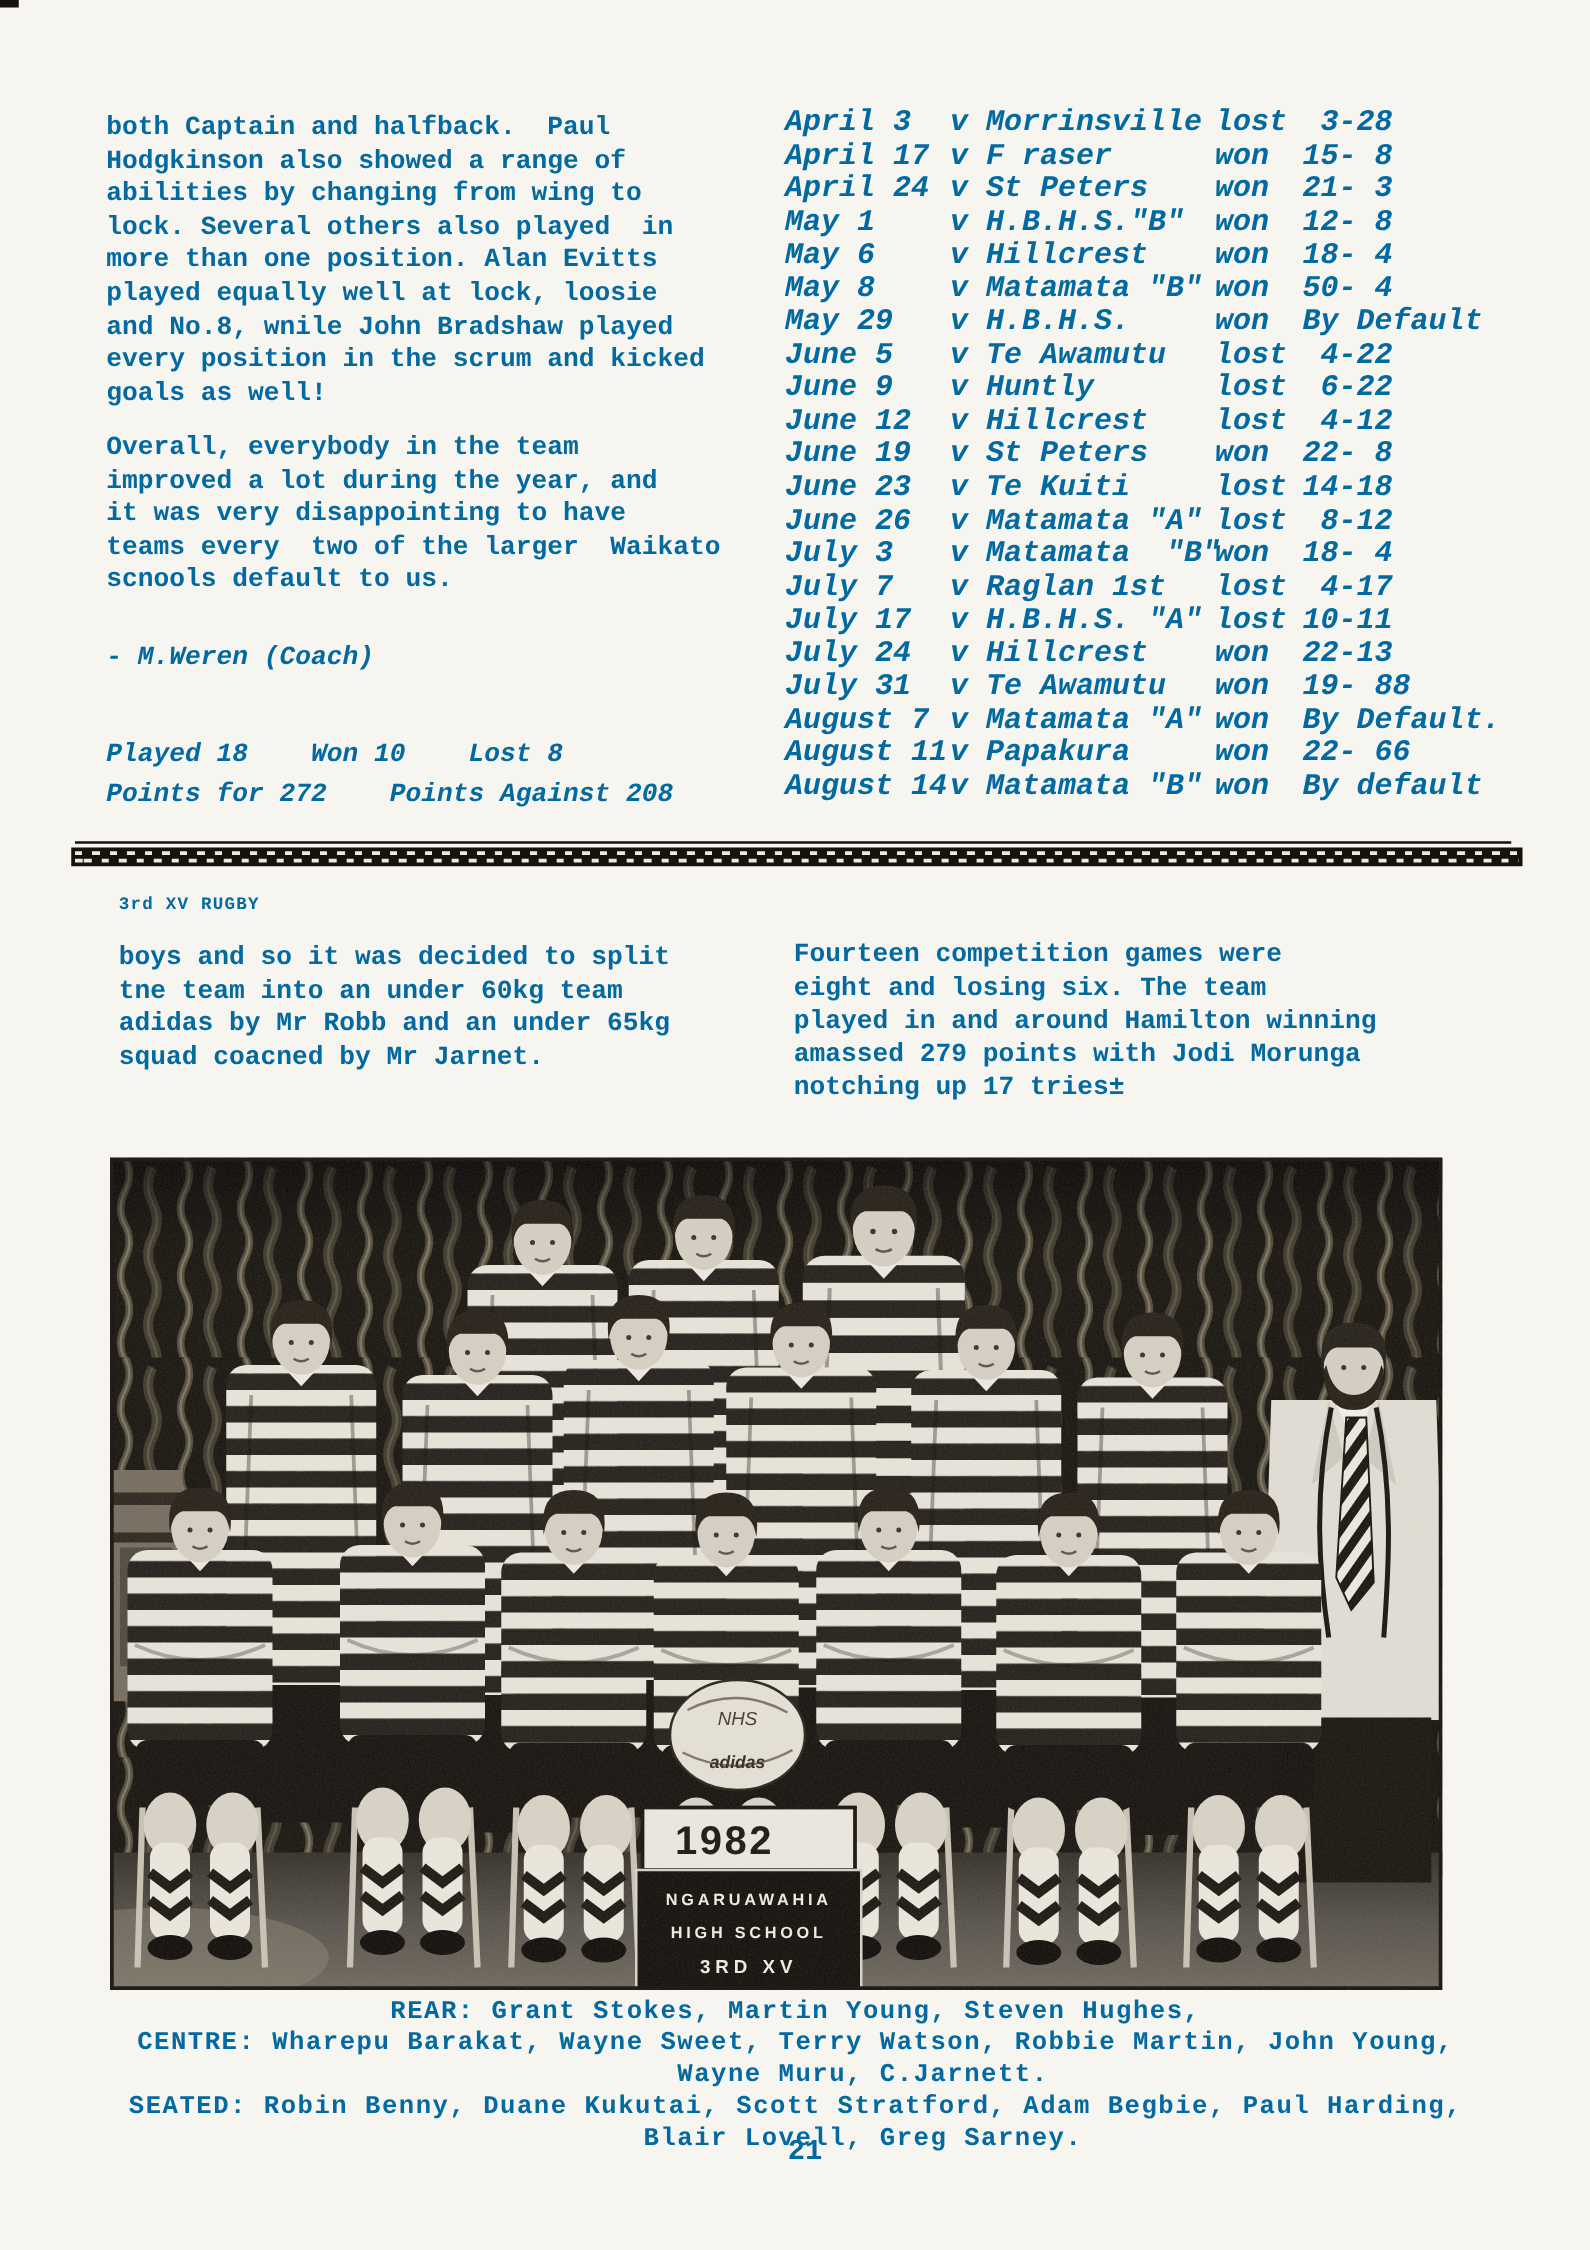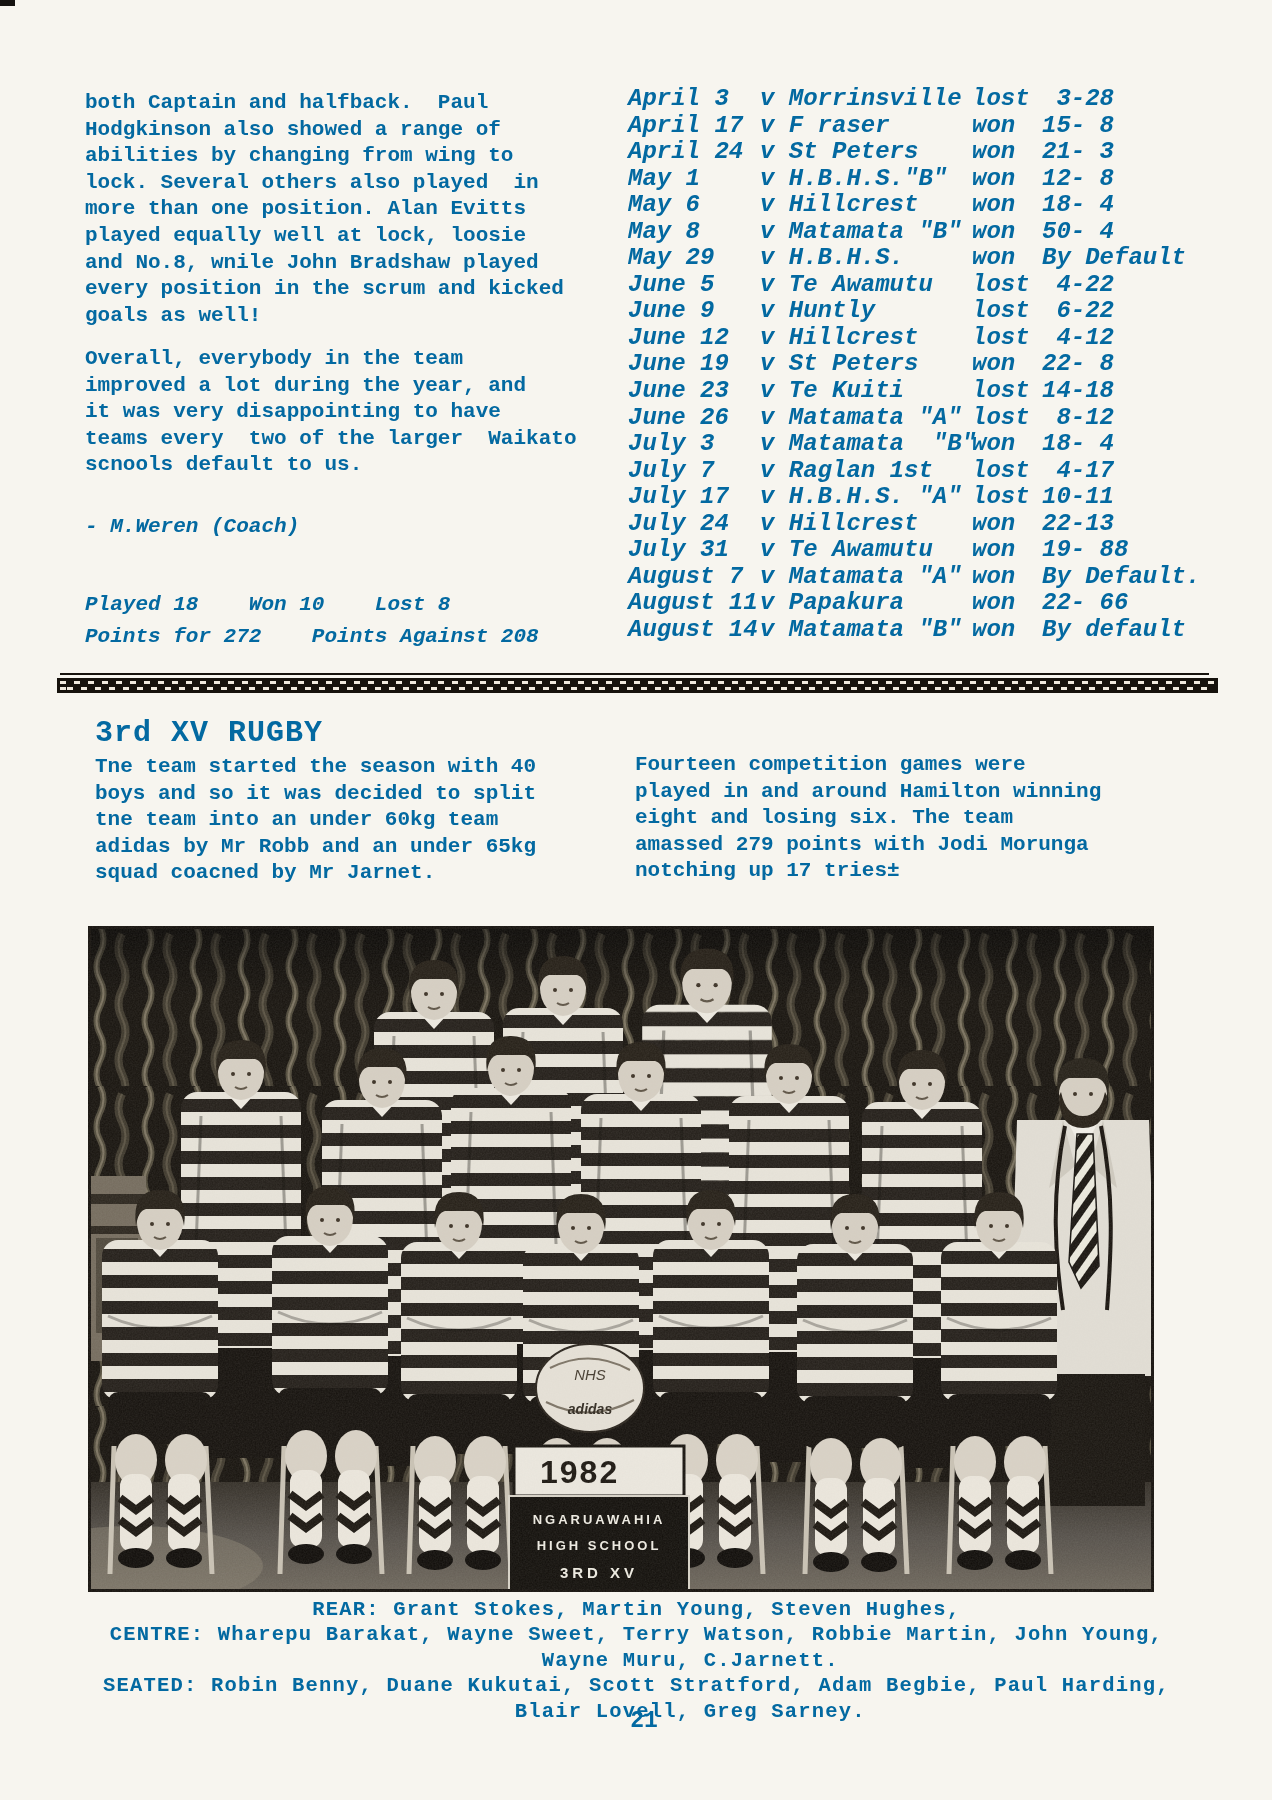--- a/index.html
+++ b/index.html
@@ -8,21 +8,21 @@
   .abs{position:absolute;}
   .tw{white-space:pre;font-weight:600;}
   .sz21{font-size:21px;line-height:26.6px;}
   .res{font-style:italic;font-weight:700;font-size:24px;line-height:26.55px;white-space:pre;}
   .ital{font-style:italic;font-weight:700;margin-top:24px;}
   .rrow{display:flex;}
   .rc-date{width:132px;}
   .rc-opponent{width:212px;}
   .rc-result{width:70px;}
   .rc-score{}
-  .heading{font-size:30px;letter-spacing:1px;font-weight:700;white-space:pre;}
+  .heading{font-size:14px;letter-spacing:1px;font-weight:700;white-space:pre;}
   .caption{font-size:20.5px;line-height:25.4px;letter-spacing:1.2px;font-weight:600;white-space:pre;text-align:center;}
   .pagenum{font-size:23px;font-weight:600;}
   .divider{position:absolute;left:57px;top:673px;width:1161px;height:20px;}
   .divider .topline{position:absolute;left:3px;top:0;width:99%;height:2px;background:#16120c;}
   .divider .bar{position:absolute;left:0;top:5px;width:100%;height:15px;background:#16120c;}
   .divider .dash{position:absolute;left:3px;right:3px;height:3px;
         background:repeating-linear-gradient(90deg,#efe9dd 0 6px,transparent 6px 14px);}
   .dash.d1{top:3px;}
   .dash.d2{top:9px;background-position:7px 0;}
   .speck{position:absolute;left:0;top:0;width:15px;height:6px;background:#151210;}
@@ -50,23 +50,23 @@
   <div class="divider">
     <div class="topline"></div>
     <div class="bar">
       <div class="dash d1"></div>
       <div class="dash d2"></div>
     </div>
   </div>
 
   <div class="abs tw heading" style="left:95px;top:716px">3rd XV RUGBY</div>
 
-  <div class="abs tw sz21" style="left:95px;top:754px"><div class="tline">Tne team started the season with 40</div><div class="tline">boys and so it was decided to split</div><div class="tline">tne team into an under 60kg team</div><div class="tline">adidas by Mr Robb and an under 65kg</div><div class="tline">squad coacned by Mr Jarnet.</div></div>
-
-  <div class="abs tw sz21" style="left:635px;top:752px"><div class="tline">Fourteen competition games were</div><div class="tline">played in and around Hamilton winning</div><div class="tline">eight and losing six. The team</div><div class="tline">amassed 279 points with Jodi Morunga</div><div class="tline">notching up 17 tries±</div></div>
+  <div class="abs tw sz21" style="left:95px;top:754px"><div class="tline">boys and so it was decided to split</div><div class="tline">tne team into an under 60kg team</div><div class="tline">adidas by Mr Robb and an under 65kg</div><div class="tline">squad coacned by Mr Jarnet.</div></div>
+
+  <div class="abs tw sz21" style="left:635px;top:752px"><div class="tline">Fourteen competition games were</div><div class="tline">eight and losing six. The team</div><div class="tline">played in and around Hamilton winning</div><div class="tline">amassed 279 points with Jodi Morunga</div><div class="tline">notching up 17 tries±</div></div>
 
   <div class="photo-frame">
   <svg width="1066" height="666" viewBox="0 0 1066 666" xmlns="http://www.w3.org/2000/svg">
     <defs>
       <pattern id="stripes" width="12" height="26" patternUnits="userSpaceOnUse">
         <rect width="12" height="13" fill="#e8e4da"></rect>
         <rect y="13" width="12" height="13" fill="#221d18"></rect>
       </pattern>
       <pattern id="curtain" width="48" height="160" patternUnits="userSpaceOnUse">
         <rect width="48" height="160" fill="#16120d"></rect>

